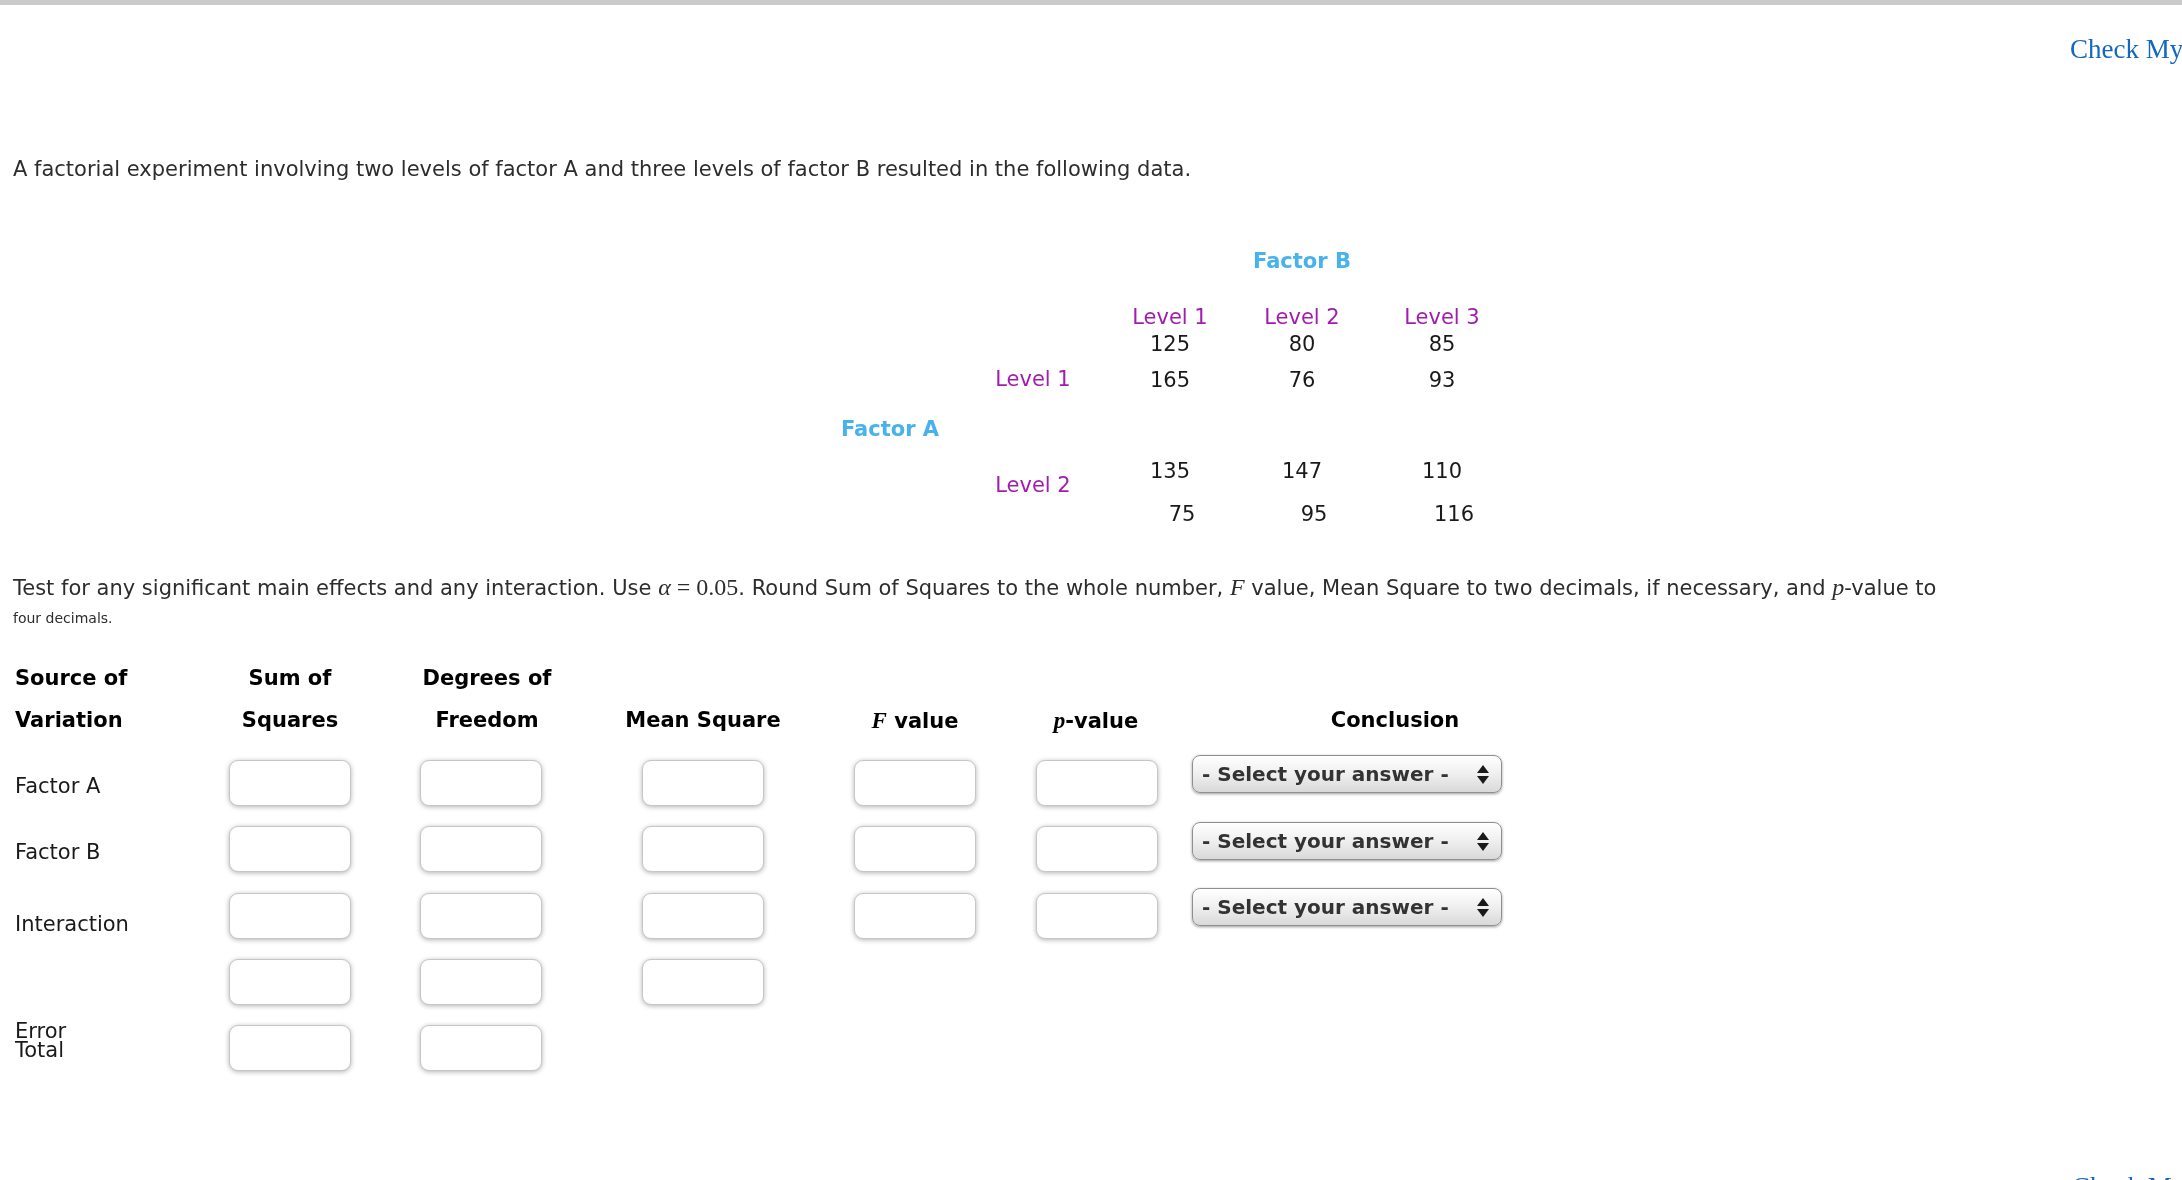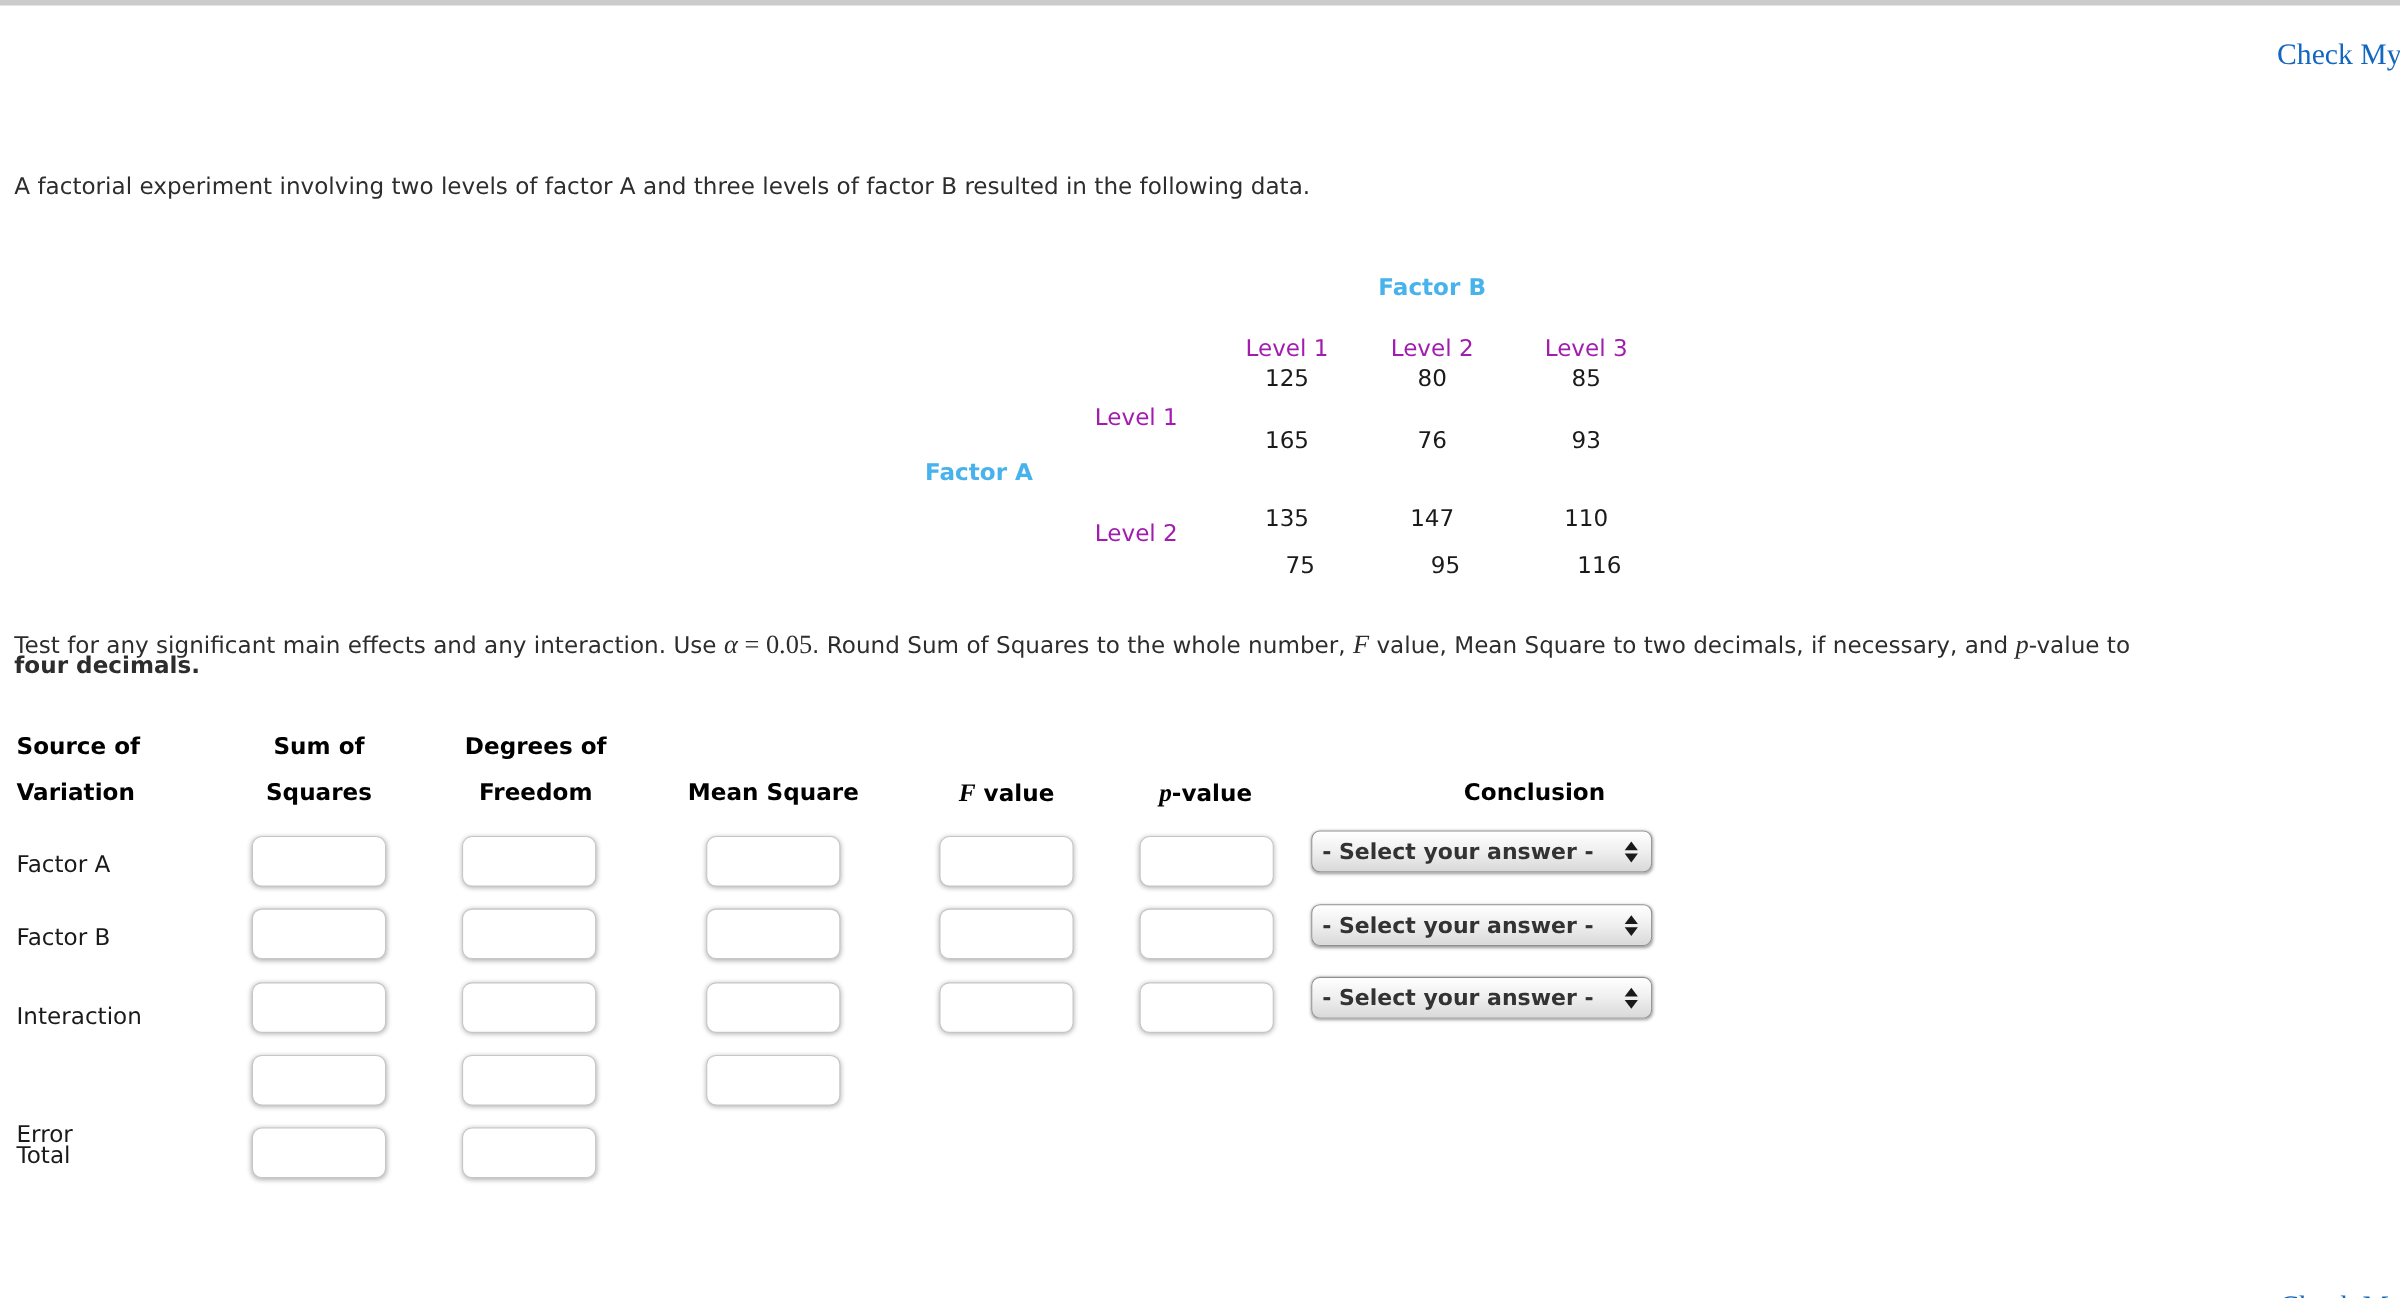--- a/index.html
+++ b/index.html
@@ -22,25 +22,25 @@
 
   
   .ft{position:absolute;transform:translateX(-50%);font-size:21px;white-space:nowrap;color:#1a1a1a;}
   .ft.bold{font-weight:normal;color:#a21caf;margin-top:14px;}
   .ft.blue{color:#47b2ec;font-weight:bold;}
   .ft-factorb{left:1302px;top:249px;}
   .ft-factora{left:890px;top:417px;}
   .ft-lab1{left:1033px;top:353px;}
   .ft-lab2{left:1033px;top:459px;}
   .cL1{left:1170px;} .cL2{left:1302px;} .cL3{left:1442px;}
-  .rH{top:291px;} .r1{top:332px;} .r2{top:388px;} .r3{top:459px;} .r4{top:502px;margin-left:12px;}
+  .rH{top:291px;} .r1{top:332px;} .r2{top:368px;} .r3{top:459px;} .r4{top:502px;margin-left:12px;}
 
   
   .instr1{position:absolute;left:13px;top:553px;font-size:21px;white-space:nowrap;text-align:center;}
-  .instr2{position:absolute;left:13px;top:572px;font-size:21px;font-weight:bold;}
+  .instr2{position:absolute;left:13px;top:596px;font-size:14px;}
   .math{font-family:"Liberation Serif",serif;font-size:24px;}
   .mitalic{font-style:italic;}
 
   
   .h{position:absolute;font-weight:bold;font-size:21px;color:#000;white-space:nowrap;transform:translateX(-50%);}
   .h.leftal{transform:none;}
   .hl1{top:666px;} .hl2{top:708px;}
   .h-src{left:15px;}
   .h-ss{left:290px;} .h-df{left:487px;} .h-ms{left:703px;}
   .h-f{left:915px;} .h-p{left:1096px;} .h-con{left:1395px;}

